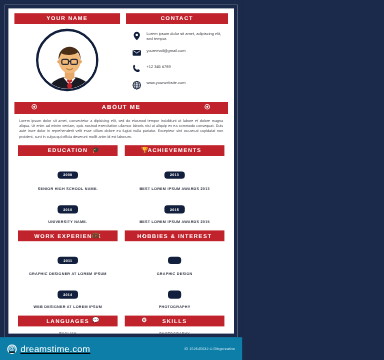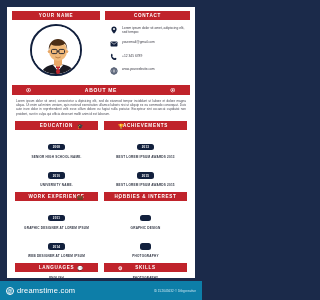--- a/index.html
+++ b/index.html
@@ -107,21 +107,21 @@
 
   
   .footer {
     position: absolute; left: 0; bottom: 0;
     width: 202px; height: 19px;
     background: #0d7ea8;
     display: flex; align-items: center;
     justify-content: space-between;
     padding: 0 6px;
   }
-  .brand { display: flex; align-items: flex-end; gap: 3px; }
+  .brand { display: flex; align-items: flex-end; gap: 3px; text-decoration: underline; }
   .brand-mark {
     width: 8px; height: 8px; border-radius: 50%;
     border: 1px solid #ffffff;
     display: flex; align-items: center; justify-content: center;
     color: #ffffff; font-size: 5px; font-weight: bold;
   }
   .brand-text { color: #ffffff; font-size: 7.5px; letter-spacing: .2px; }
   .credit { color: #cfe9f4; font-size: 3px; letter-spacing: .1px; }
 </style>
 </head>

